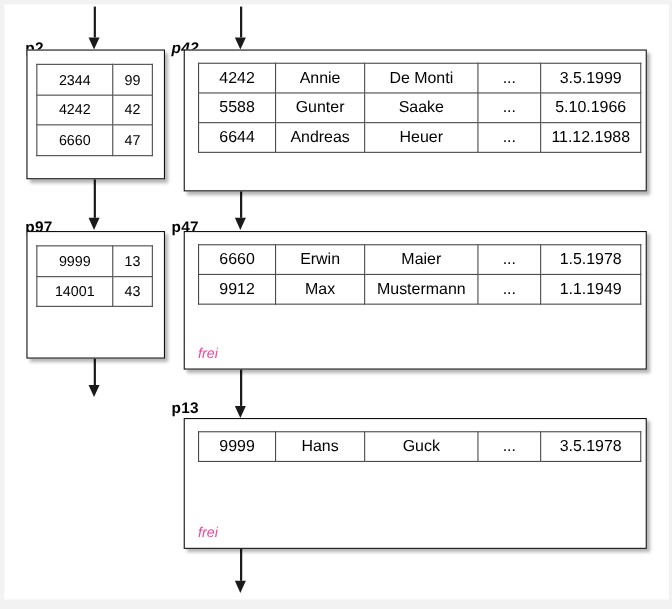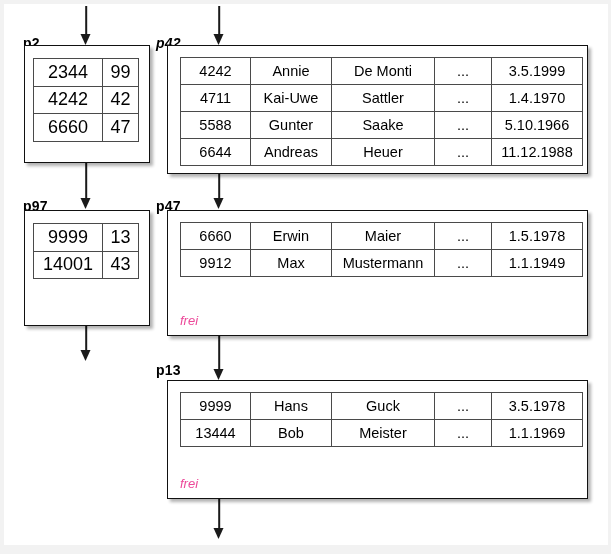--- a/index.html
+++ b/index.html
@@ -63,21 +63,21 @@
   table.rec td {
     border: 1.3px solid #4a4a4a;
     text-align: center;
     font-size: 14.5px;
     color: #000000;
     padding: 0;
     height: 26px;
     white-space: nowrap;
     overflow: hidden;
   }
-  table.dir td { height: 26.6px; font-size: 18px; }
+  table.dir td { height: 26.6px; font-size: 13px; }
 
   
   .arrow {
     position: absolute;
     width: 0;
   }
   .arrow .shaft {
     position: absolute;
     left: 0; top: 0;
     width: 1.6px;
@@ -188,27 +188,20 @@
     </colgroup>
     <tbody>
       <tr>
         <td>4242</td>
         <td>Annie</td>
         <td>De Monti</td>
         <td>...</td>
         <td>3.5.1999</td>
       </tr>
       <tr>
-        <td>4711</td>
-        <td>Kai-Uwe</td>
-        <td>Sattler</td>
-        <td>...</td>
-        <td>1.4.1970</td>
-      </tr>
-      <tr>
         <td>5588</td>
         <td>Gunter</td>
         <td>Saake</td>
         <td>...</td>
         <td>5.10.1966</td>
       </tr>
       <tr>
         <td>6644</td>
         <td>Andreas</td>
         <td>Heuer</td>
@@ -258,24 +251,17 @@
         <col style="width:91px">
     </colgroup>
     <tbody>
       <tr>
         <td>9999</td>
         <td>Hans</td>
         <td>Guck</td>
         <td>...</td>
         <td>3.5.1978</td>
       </tr>
-      <tr>
-        <td>13444</td>
-        <td>Bob</td>
-        <td>Meister</td>
-        <td>...</td>
-        <td>1.1.1969</td>
-      </tr>
     </tbody>
   </table>
   <div class="frei" style="left:176px; top:473px;">frei</div>
 
 </div>
 
 </body></html>

